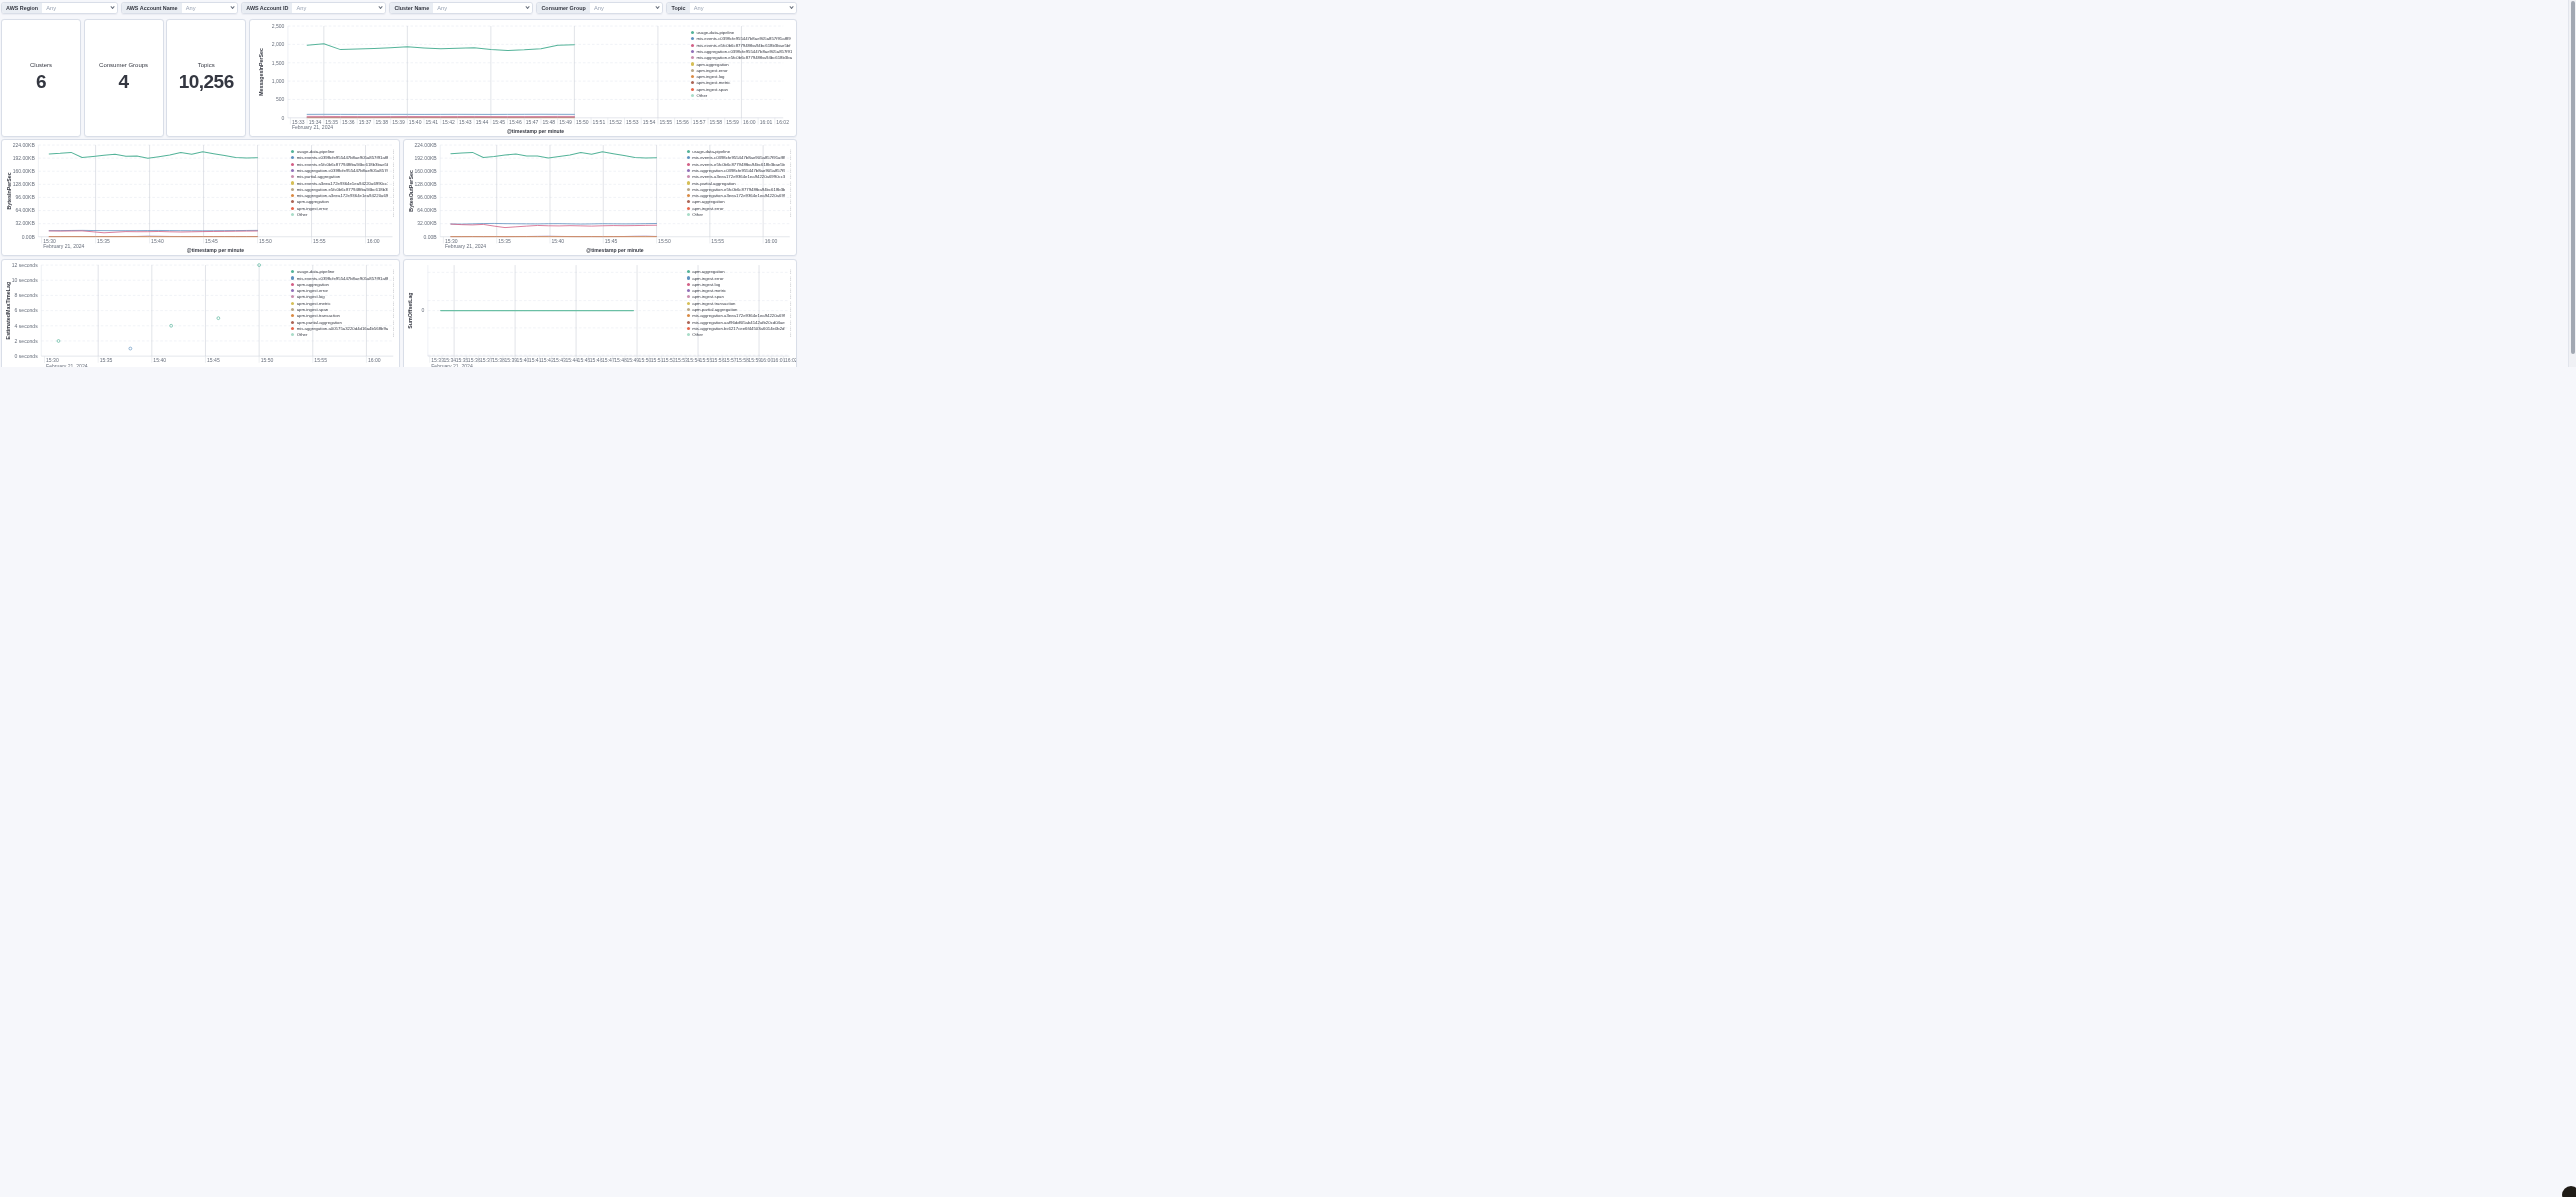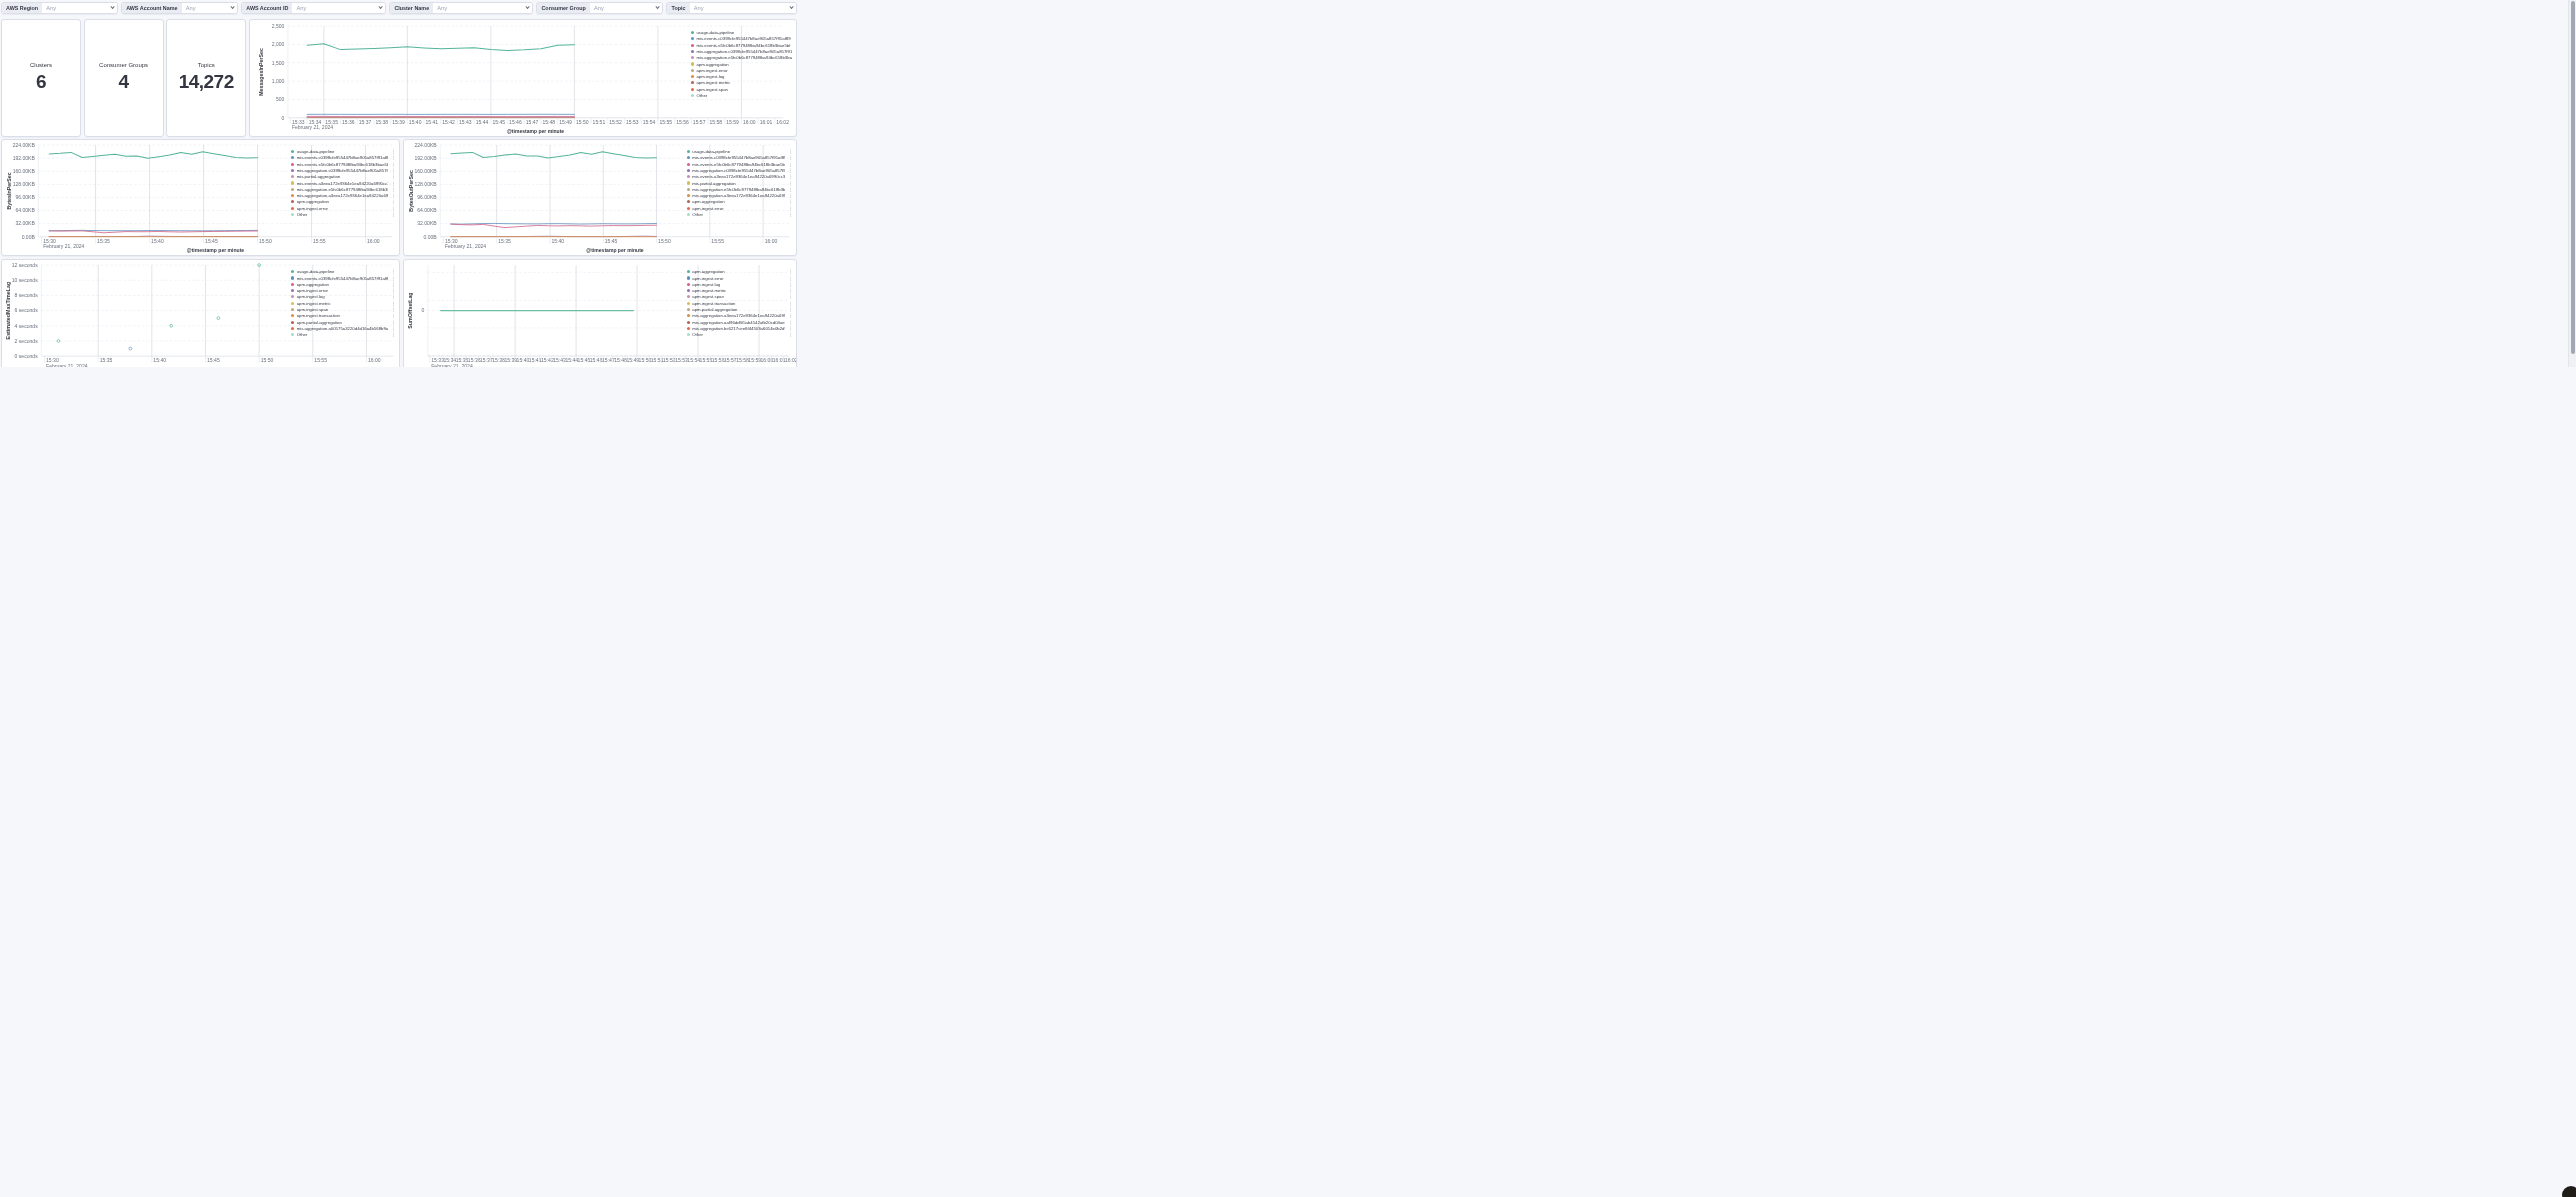--- a/index.html
+++ b/index.html
@@ -102,21 +102,21 @@
     <div class="panel metric-card">
       <div class="metric-label">Clusters</div>
       <div class="metric-value">6</div>
     </div>
     <div class="panel metric-card">
       <div class="metric-label">Consumer Groups</div>
       <div class="metric-value">4</div>
     </div>
     <div class="panel metric-card">
       <div class="metric-label">Topics</div>
-      <div class="metric-value">14,272</div>
+      <div class="metric-value">10,256</div>
     </div>
     <div class="panel chart-panel">
       <svg viewBox="0 0 1064 230">
           <line x1="66" y1="157.6" x2="1048" y2="157.6" stroke="#E4E8EF" stroke-dasharray="5,4"></line>
           <line x1="66" y1="121.2" x2="1048" y2="121.2" stroke="#E4E8EF" stroke-dasharray="5,4"></line>
           <line x1="66" y1="84.8" x2="1048" y2="84.8" stroke="#E4E8EF" stroke-dasharray="5,4"></line>
           <line x1="66" y1="48.4" x2="1048" y2="48.4" stroke="#E4E8EF" stroke-dasharray="5,4"></line>
           <line x1="66" y1="12" x2="1048" y2="12" stroke="#E4E8EF" stroke-dasharray="5,4"></line>
           <line x1="137.20741989881952" y1="12" x2="137.20741989881952" y2="194" stroke="#C6CAD3"></line>
           <line x1="302.80607082630684" y1="12" x2="302.80607082630684" y2="194" stroke="#C6CAD3"></line>

